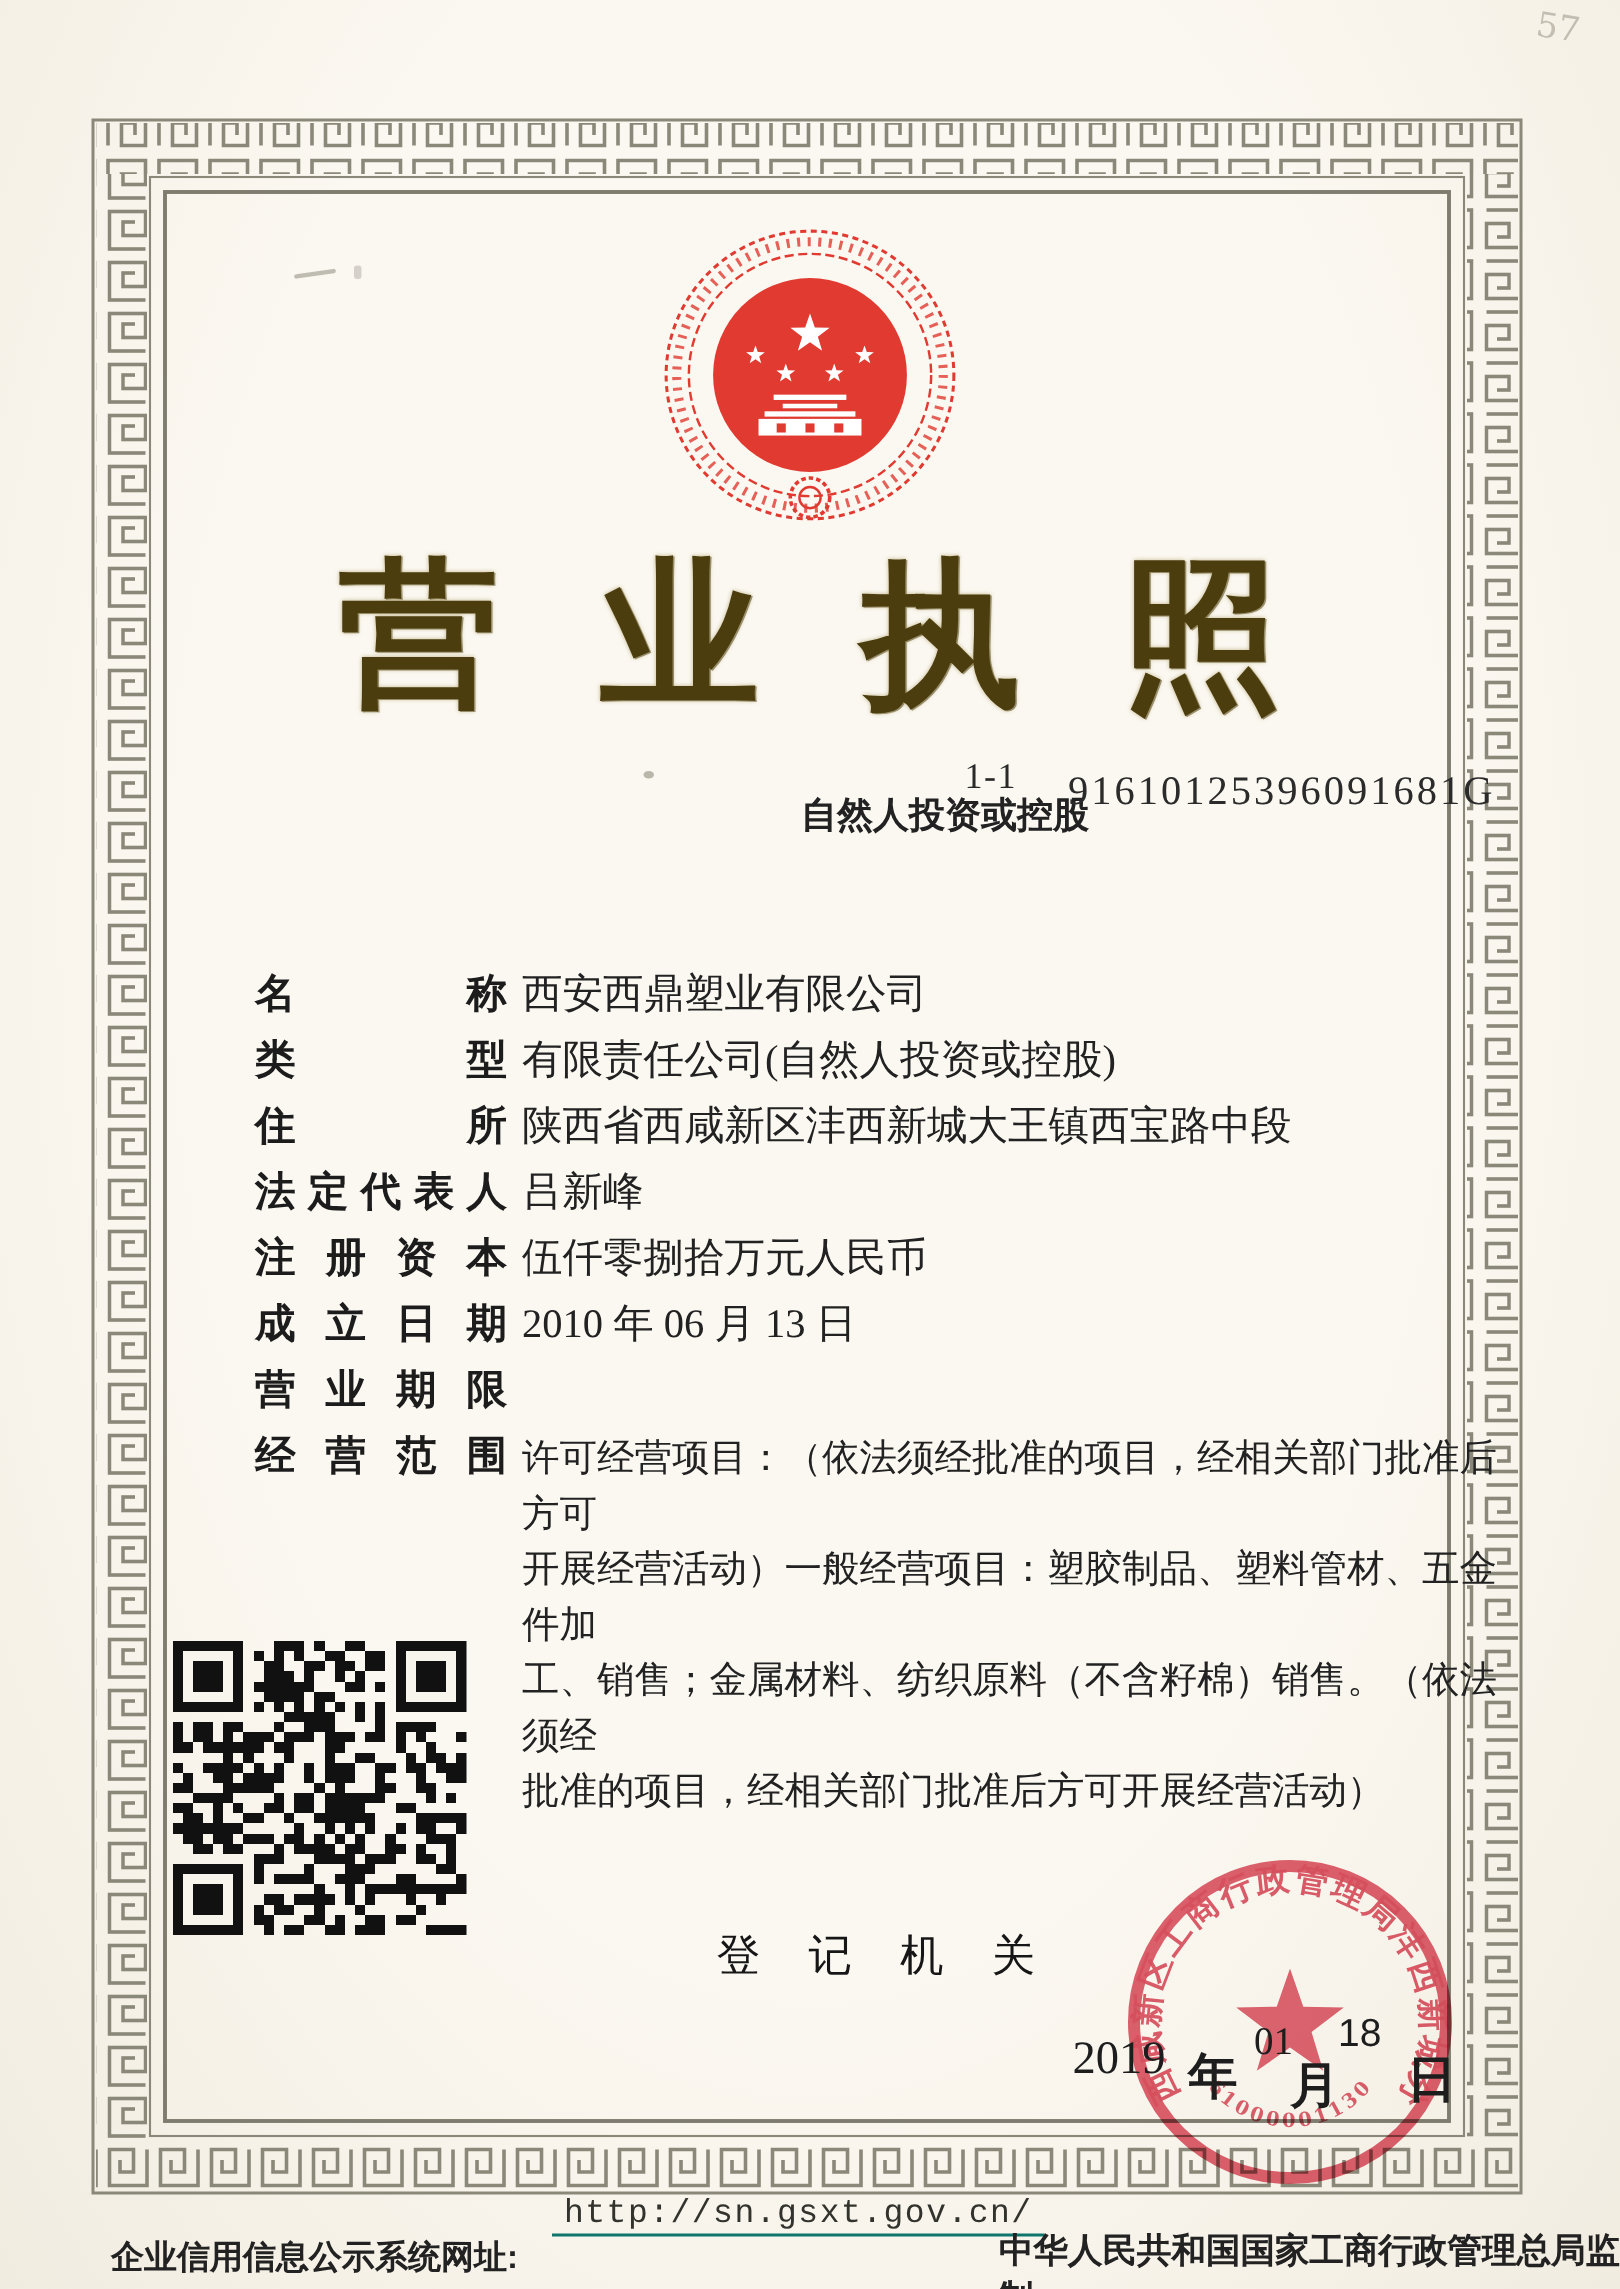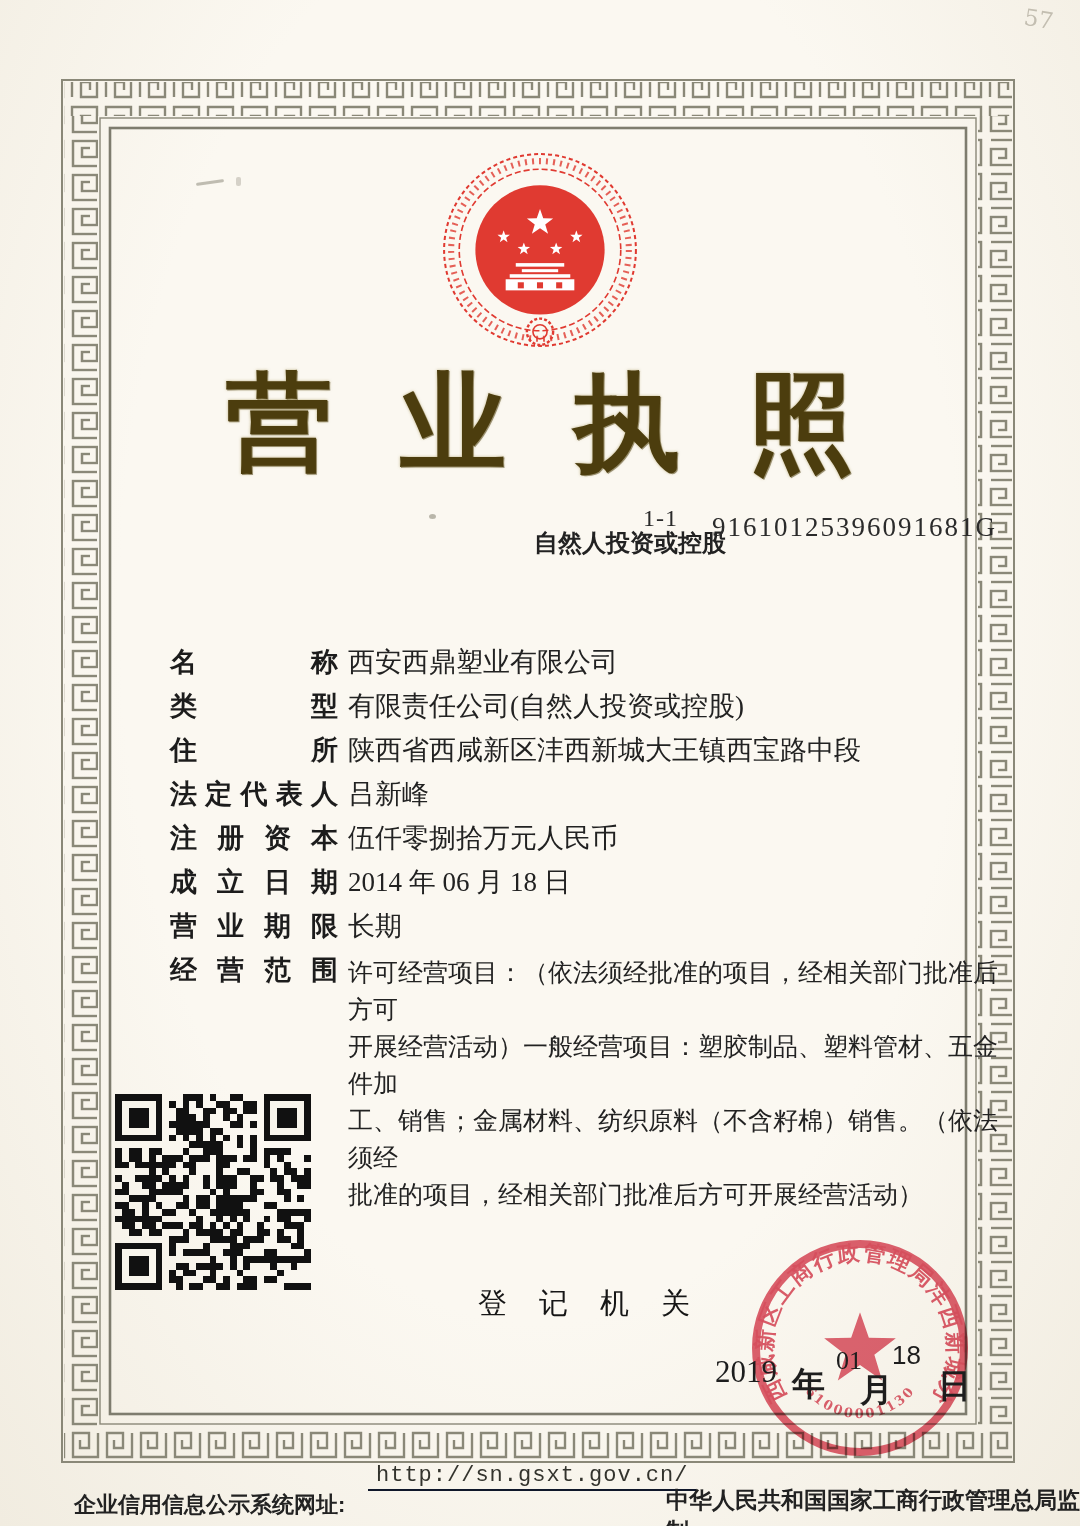--- a/index.html
+++ b/index.html
@@ -81,21 +81,21 @@
   #date-year-unit{left:792px;top:1362px;font-size:33px;font-weight:700;}
   #date-month{left:836px;top:1346px;font-size:26px;font-family:"Liberation Serif", serif;}
   #date-month-unit{left:860px;top:1368px;font-size:33px;font-weight:700;}
   #date-day{left:892px;top:1340px;font-size:26px;font-family:Liberation Sans, sans-serif;}
   #date-day-unit{left:938px;top:1364px;font-size:33px;font-weight:700;}
 
   
   #site-url{
     position:absolute;left:368px;top:1463px;font-size:22px;color:#33332d;
     font-family:"Liberation Mono", monospace;letter-spacing:1px;
-    border-bottom:2px solid #0f172a;padding:0 8px 1px 8px;
+    border-bottom:2px solid #0f766e;padding:0 8px 1px 8px;
   }
   #site-label{
     position:absolute;left:74px;top:1490px;font-size:22px;font-weight:700;color:#222;
   }
   #issuer{
     position:absolute;left:666px;top:1485px;font-size:23px;font-weight:600;color:#222;
   }
 
   
   #pencil-mark{
@@ -216,30 +216,29 @@
         </div>
       <div class="field-value">伍仟零捌拾万元人民币</div>
     </div>
     <div class="field-row">
       <div class="field-label char-justify">
           <span>成</span>
           <span>立</span>
           <span>日</span>
           <span>期</span>
         </div>
-      <div class="field-value">2014 年 06 月 18 日</div>
+      <div class="field-value">2010 年 06 月 13 日</div>
     </div>
     <div class="field-row">
       <div class="field-label char-justify">
           <span>营</span>
           <span>业</span>
           <span>期</span>
           <span>限</span>
         </div>
-      <div class="field-value">长期</div>
     </div>
     <div class="field-row">
       <div class="field-label char-justify">
           <span>经</span>
           <span>营</span>
           <span>范</span>
           <span>围</span>
         </div>
       <div class="field-value scope">许可经营项目：（依法须经批准的项目，经相关部门批准后方可
 开展经营活动）一般经营项目：塑胶制品、塑料管材、五金件加

